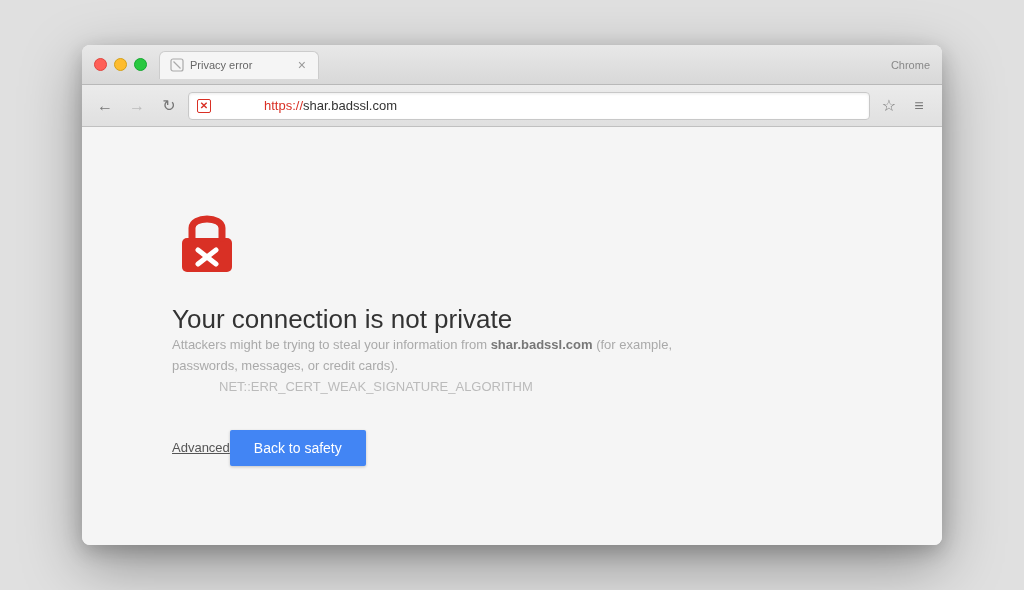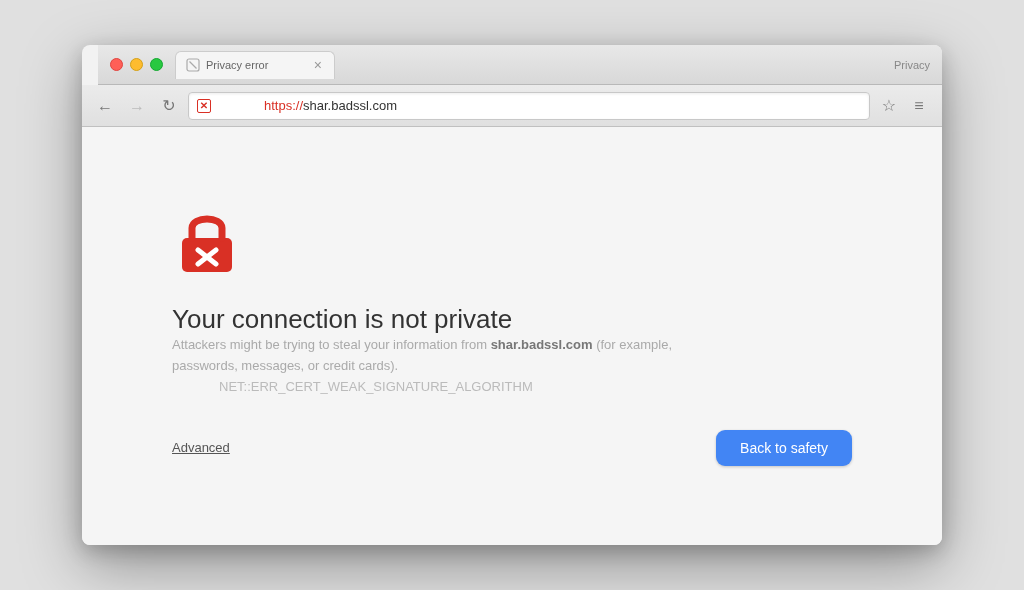--- a/index.html
+++ b/index.html
@@ -27,21 +27,20 @@
 
     
     .title-bar {
       background: linear-gradient(to bottom, #e8e8e8, #d8d8d8);
       height: 40px;
       display: flex;
       align-items: center;
       padding: 0 12px;
       border-bottom: 1px solid #b8b8b8;
       flex-shrink: 0;
-      margin-left: 16px;
     }
 
     .traffic-lights {
       display: flex;
       gap: 7px;
       align-items: center;
       margin-right: 12px;
     }
 
     .traffic-light {
@@ -240,38 +239,37 @@
       max-width: 560px;
     }
 
     .error-description .highlight {
       color: #777;
       font-weight: 600;
     }
 
     .error-actions {
       display: flex;
-      justify-content: space-between;
       align-items: center;
     }
 
     .advanced-link {
       font-size: 13px;
       color: #555;
       text-decoration: underline;
       cursor: pointer;
       background: none;
       border: none;
     }
 
     .back-to-safety-btn {
       background: #4285f4;
       color: white;
       border: none;
-      border-radius: 9px;
+      border-radius: 2px;
       padding: 10px 24px;
       font-size: 14px;
       font-weight: 500;
       cursor: pointer;
       box-shadow: 0 1px 3px rgba(0,0,0,0.2);
     }
   </style>
 </head>
 <body>
 
@@ -288,21 +286,21 @@
         <div class="tab-favicon">
           <svg width="14" height="14" viewBox="0 0 14 14">
             <rect x="1" y="1" width="12" height="12" rx="2" fill="none" stroke="#aaa" stroke-width="1.2"></rect>
             <line x1="3.5" y1="3.5" x2="10.5" y2="10.5" stroke="#aaa" stroke-width="1.2"></line>
           </svg>
         </div>
         <span class="tab-title">Privacy error</span>
         <span class="tab-close">×</span>
       </div>
     </div>
-    <span class="browser-controls-label">Privacy</span>
+    <span class="browser-controls-label">Chrome</span>
   </div>
 
   <div class="nav-bar">
     <button class="nav-btn">←</button>
     <button class="nav-btn disabled">→</button>
     <button class="nav-btn">↻</button>
 
     <div class="address-bar">
       <div class="security-icon">
         <div class="security-x">✕</div>

